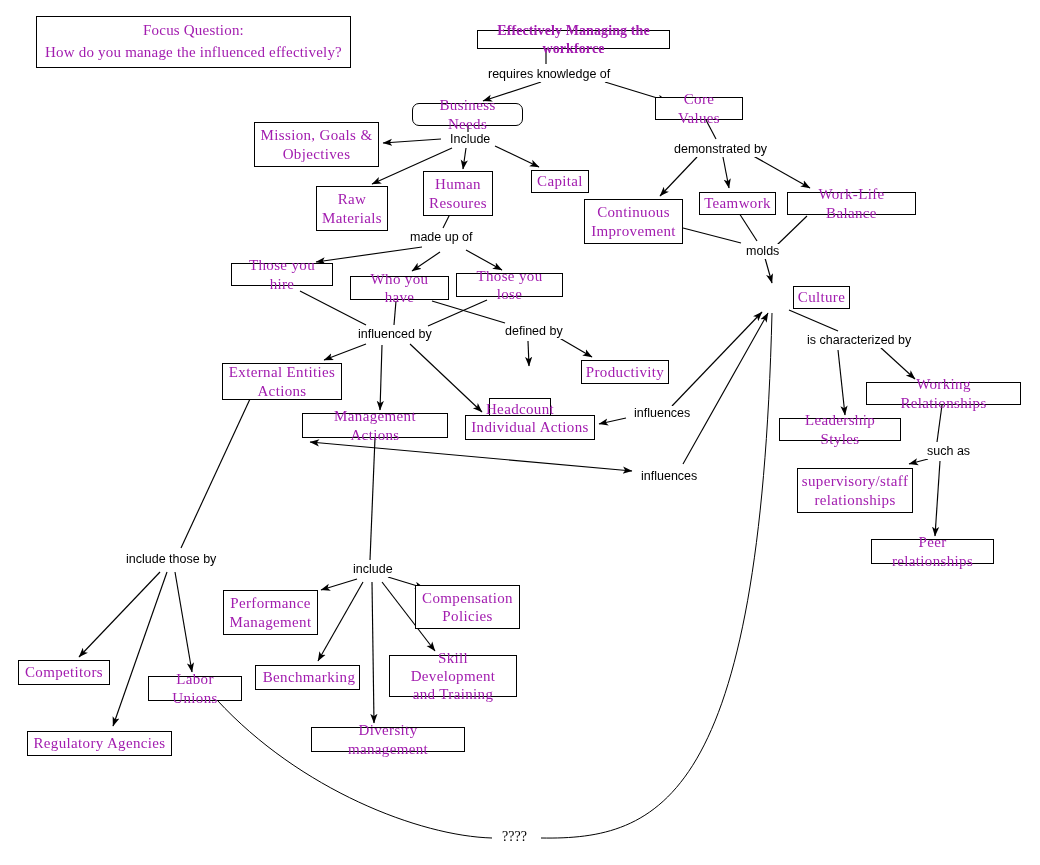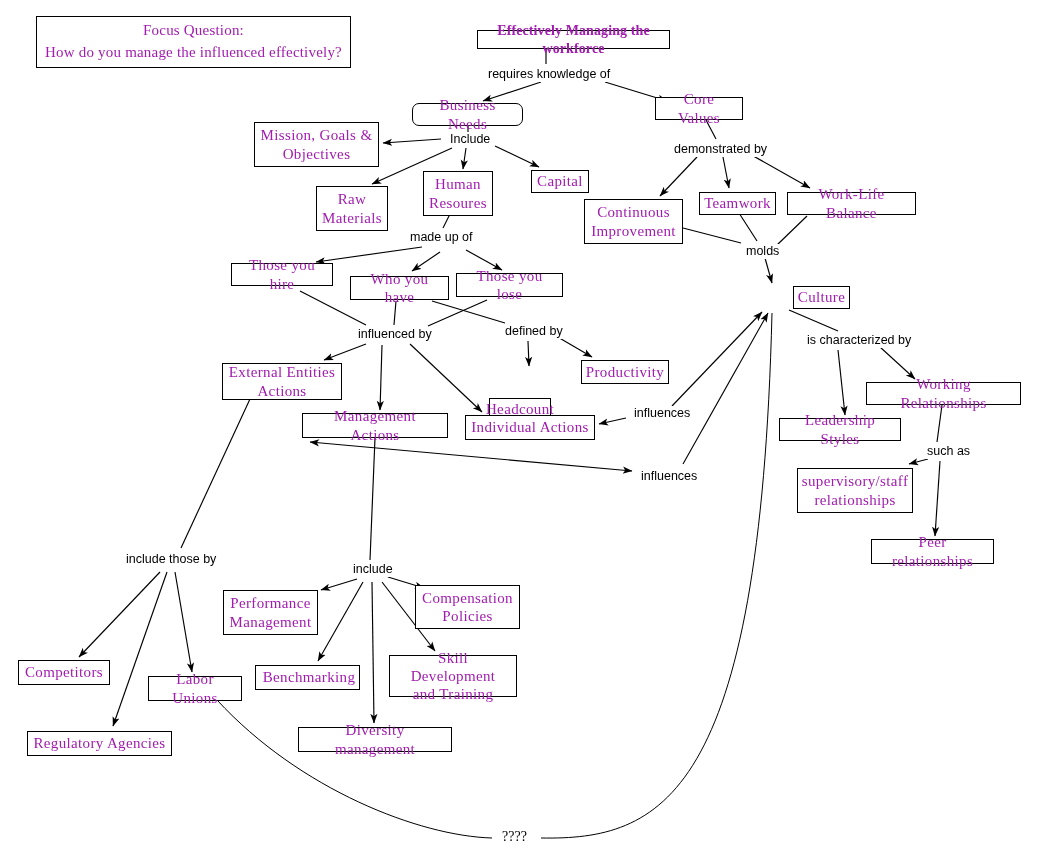--- a/index.html
+++ b/index.html
@@ -271,21 +271,21 @@
 
   <div class="node" style="left:255px; top:665px; width:105px; height:25px;padding-left:8px;">Benchmarking</div>
 
   <div class="node" style="left:389px; top:655px; width:128px; height:42px;">Skill Development
 and Training</div>
 
   <div class="node" style="left:148px; top:676px; width:94px; height:25px;">Labor Unions</div>
 
   <div class="node" style="left:27px; top:731px; width:145px; height:25px;">Regulatory Agencies</div>
 
-  <div class="node" style="left:298px; top:727px; width:154px; height:25px;">Diversity management</div>
+  <div class="node" style="left:311px; top:727px; width:154px; height:25px;">Diversity management</div>
 
   <div class="link-label" style="left:486px; top:67px;">requires knowledge of</div>
 
   <div class="link-label" style="left:448px; top:132px;">Include</div>
 
   <div class="link-label" style="left:672px; top:142px;">demonstrated by</div>
 
   <div class="link-label" style="left:408px; top:230px;">made up of</div>
 
   <div class="link-label" style="left:744px; top:244px;">molds</div>

